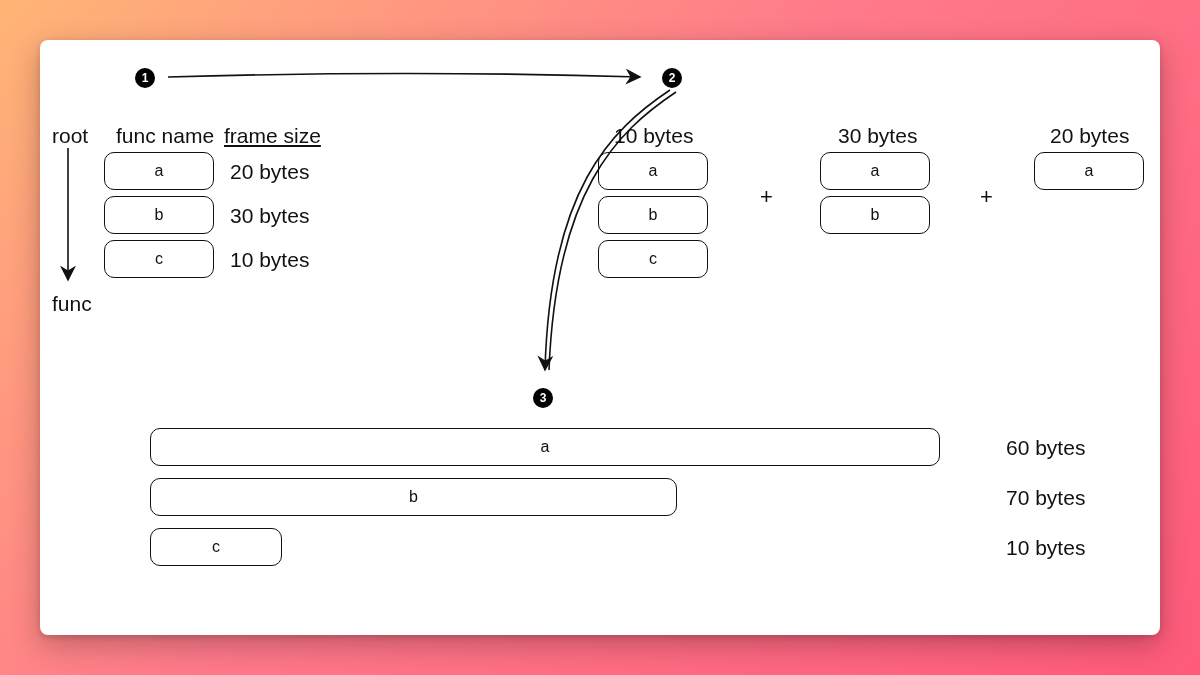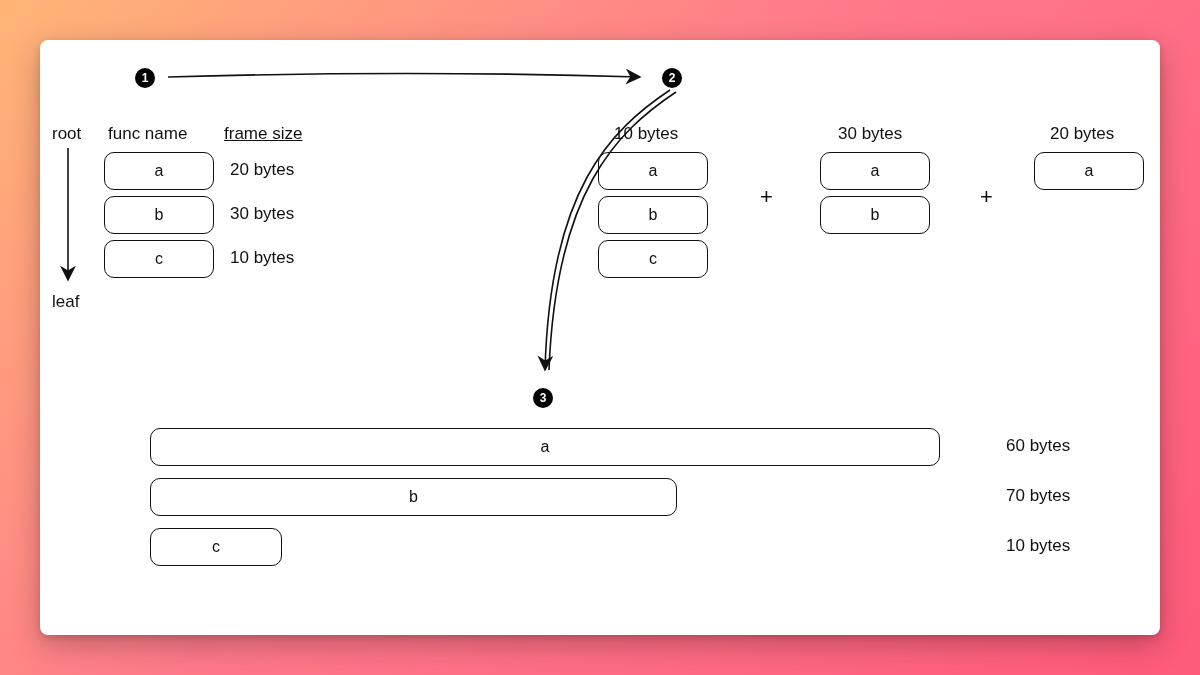--- a/index.html
+++ b/index.html
@@ -35,21 +35,21 @@
     color: #fff;
     display: flex;
     align-items: center;
     justify-content: center;
     font-size: 12px;
     font-family: Arial, sans-serif;
     font-weight: bold;
   }
 
   .lab {
-    font-size: 17px;
+    font-size: 21px;
     white-space: nowrap;
   }
 
   .box {
     border: 1.8px solid #111;
     border-radius: 10px;
     display: flex;
     align-items: center;
     justify-content: center;
     font-size: 16px;
@@ -80,22 +80,22 @@
 
     <path d="M128 37 Q 370 30 600 37" fill="none" stroke="#111" stroke-width="1.6" marker-end="url(#ah)"></path>
 
     <path d="M630 50 C 570 90, 510 150, 505 330" fill="none" stroke="#111" stroke-width="1.6" marker-end="url(#ah)"></path>
     <path d="M636 52 C 576 92, 516 152, 509 330" fill="none" stroke="#111" stroke-width="1.6"></path>
 
     <path d="M28 108 L28 240" fill="none" stroke="#111" stroke-width="1.6" marker-end="url(#ah)"></path>
   </svg>
 
   <div class="abs lab" style="left:12px; top:84px;">root</div>
-  <div class="abs lab" style="left:12px; top:252px;">leaf</div>
-  <div class="abs lab" style="left:68px; top:84px;text-align:right;">func name</div>
+  <div class="abs lab" style="left:12px; top:252px;">func</div>
+  <div class="abs lab" style="left:76px; top:84px;text-align:right;">func name</div>
   <div class="abs lab" style="left:184px; top:84px;text-decoration:underline;">frame size</div>
 
   <div class="abs box" style="left:64px; top:112px; width:110px; height:38px;">a</div>
   <div class="abs lab" style="left:190px; top:120px;">20 bytes</div>
 
   <div class="abs box" style="left:64px; top:156px; width:110px; height:38px;">b</div>
   <div class="abs lab" style="left:190px; top:164px;">30 bytes</div>
 
   <div class="abs box" style="left:64px; top:200px; width:110px; height:38px;">c</div>
   <div class="abs lab" style="left:190px; top:208px;">10 bytes</div>

